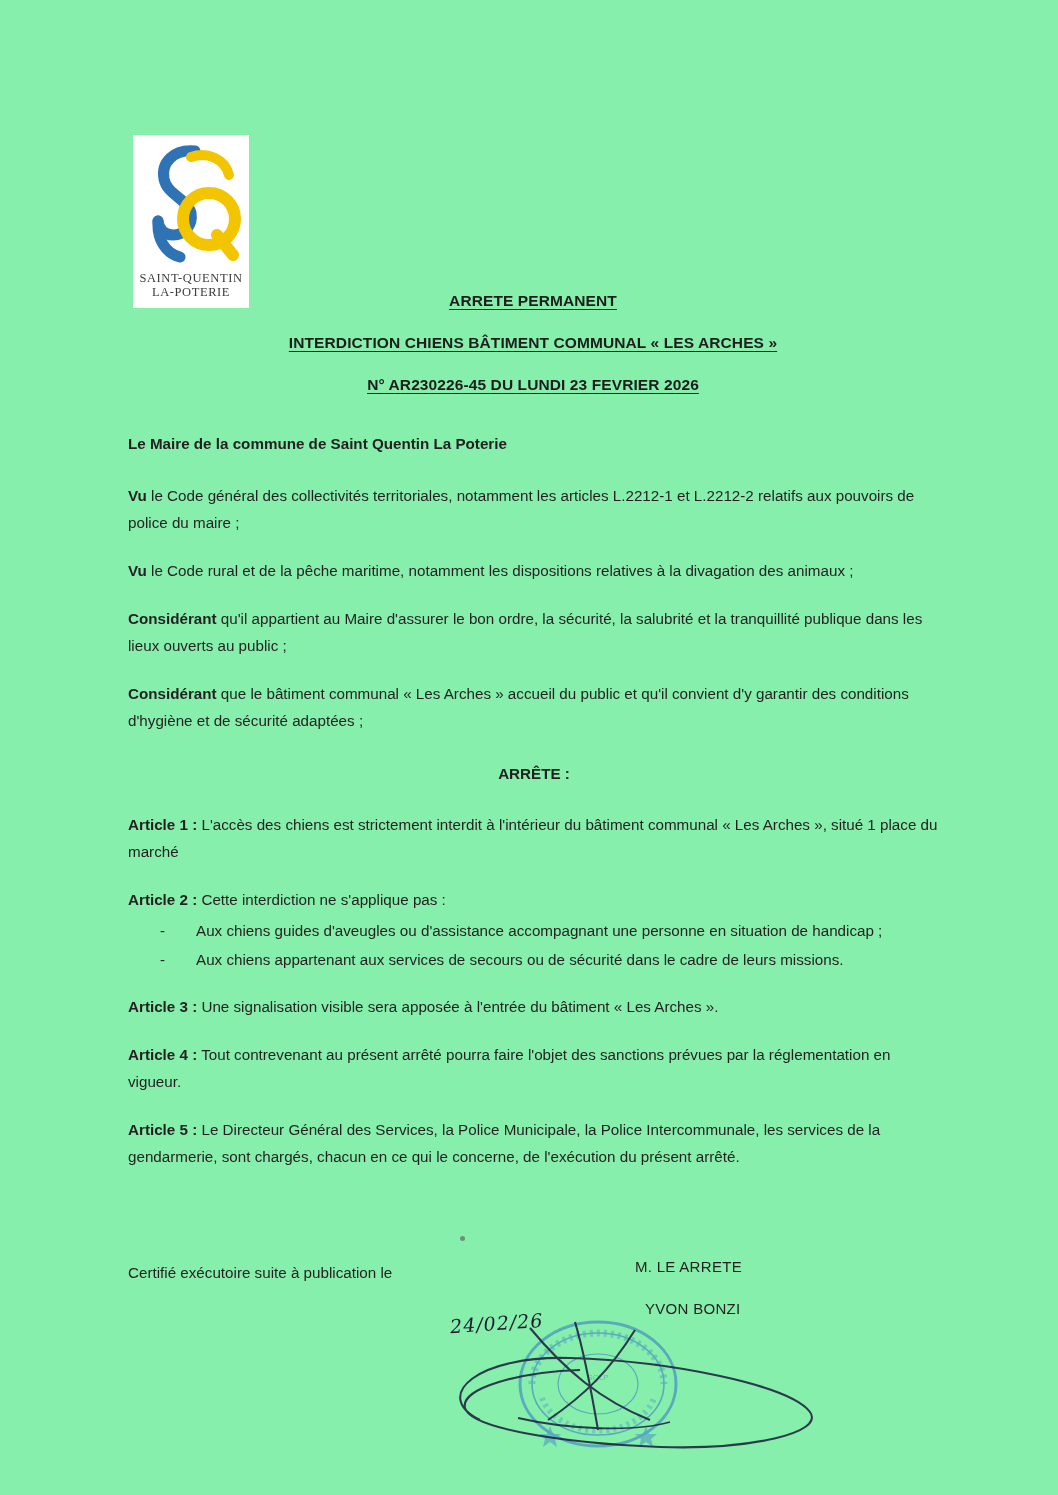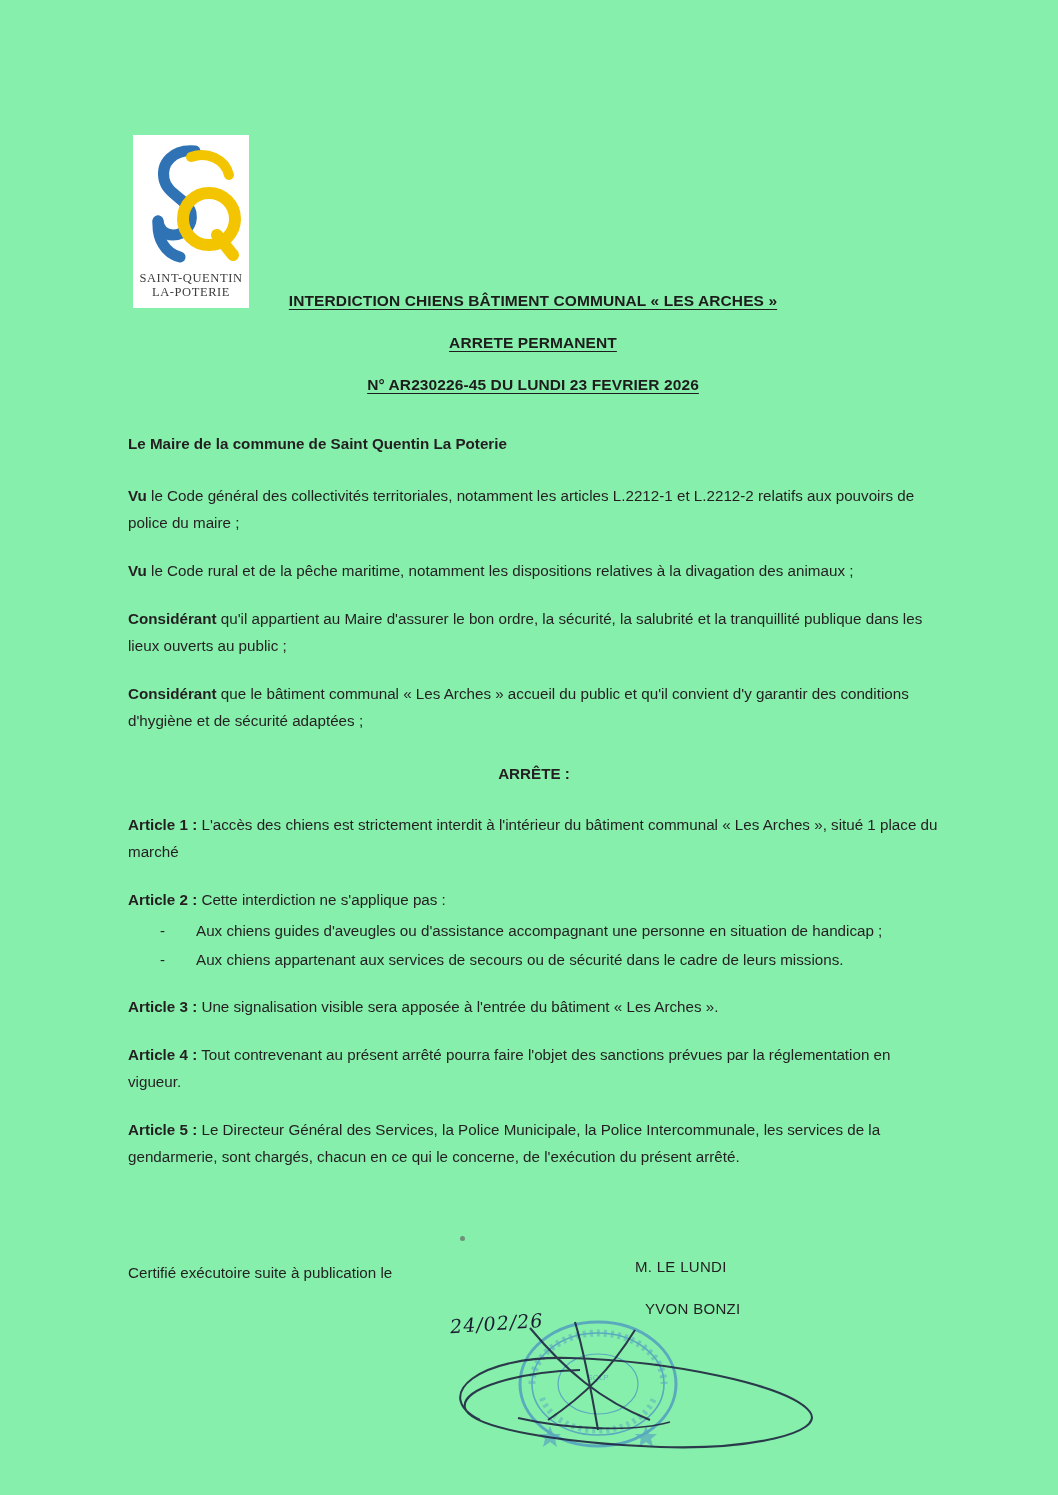--- a/index.html
+++ b/index.html
@@ -188,22 +188,22 @@
 
       <path d="M58 22 C74 16 92 24 96 40" fill="none" stroke="#f3c400" stroke-width="10" stroke-linecap="round"></path>
     </svg>
     <div class="logo-text">
       <span>SAINT-QUENTIN</span><br>
       <span>LA-POTERIE</span>
     </div>
   </div>
 
   <div class="title-block">
+    <div class="title-line">ARRETE PERMANENT</div>
     <div class="title-line">INTERDICTION CHIENS BÂTIMENT COMMUNAL « LES ARCHES »</div>
-    <div class="title-line">ARRETE PERMANENT</div>
     <div class="title-line">N° AR230226-45 DU LUNDI 23 FEVRIER 2026</div>
   </div>
 
   <div class="body-block">
 
     <p class="para lead">Le Maire de la commune de Saint Quentin La Poterie</p>
 
     <p class="para">
       <b>Vu</b><span> le Code général des collectivités territoriales, notamment les articles L.2212-1 et L.2212-2 relatifs aux pouvoirs de police du maire ;</span>
     </p>
@@ -249,21 +249,21 @@
       <b>Article 4 :</b><span> Tout contrevenant au présent arrêté pourra faire l'objet des sanctions prévues par la réglementation en vigueur.</span>
     </p>
 
     <p class="para">
       <b>Article 5 :</b><span> Le Directeur Général des Services, la Police Municipale, la Police Intercommunale, les services de la gendarmerie, sont chargés, chacun en ce qui le concerne, de l'exécution du présent arrêté.</span>
     </p>
   </div>
 
   <div class="small-mark"></div>
 
-  <div class="sign-name">M. LE LUNDI</div>
+  <div class="sign-name">M. LE ARRETE</div>
   <div class="sign-person">YVON BONZI</div>
   <div class="certif">Certifié exécutoire suite à publication le</div>
   <div class="handwritten-date">24/02/26</div>
 
   <svg class="stamp" viewBox="0 0 180 132">
     <ellipse cx="90" cy="66" rx="78" ry="62" fill="none" stroke="#4a90c4" stroke-width="3"></ellipse>
     <ellipse cx="90" cy="66" rx="66" ry="51" fill="none" stroke="#4a90c4" stroke-width="1.6"></ellipse>
     <ellipse cx="90" cy="66" rx="40" ry="30" fill="none" stroke="#4a90c4" stroke-width="1.2"></ellipse>
     <path d="M 24 66 A 66 51 0 0 1 156 66" fill="none" stroke="#4a90c4" stroke-width="7" stroke-dasharray="3 4" opacity=".55"></path>
     <path d="M 34 80 A 58 44 0 0 0 146 80" fill="none" stroke="#4a90c4" stroke-width="6" stroke-dasharray="3 4" opacity=".5"></path>

